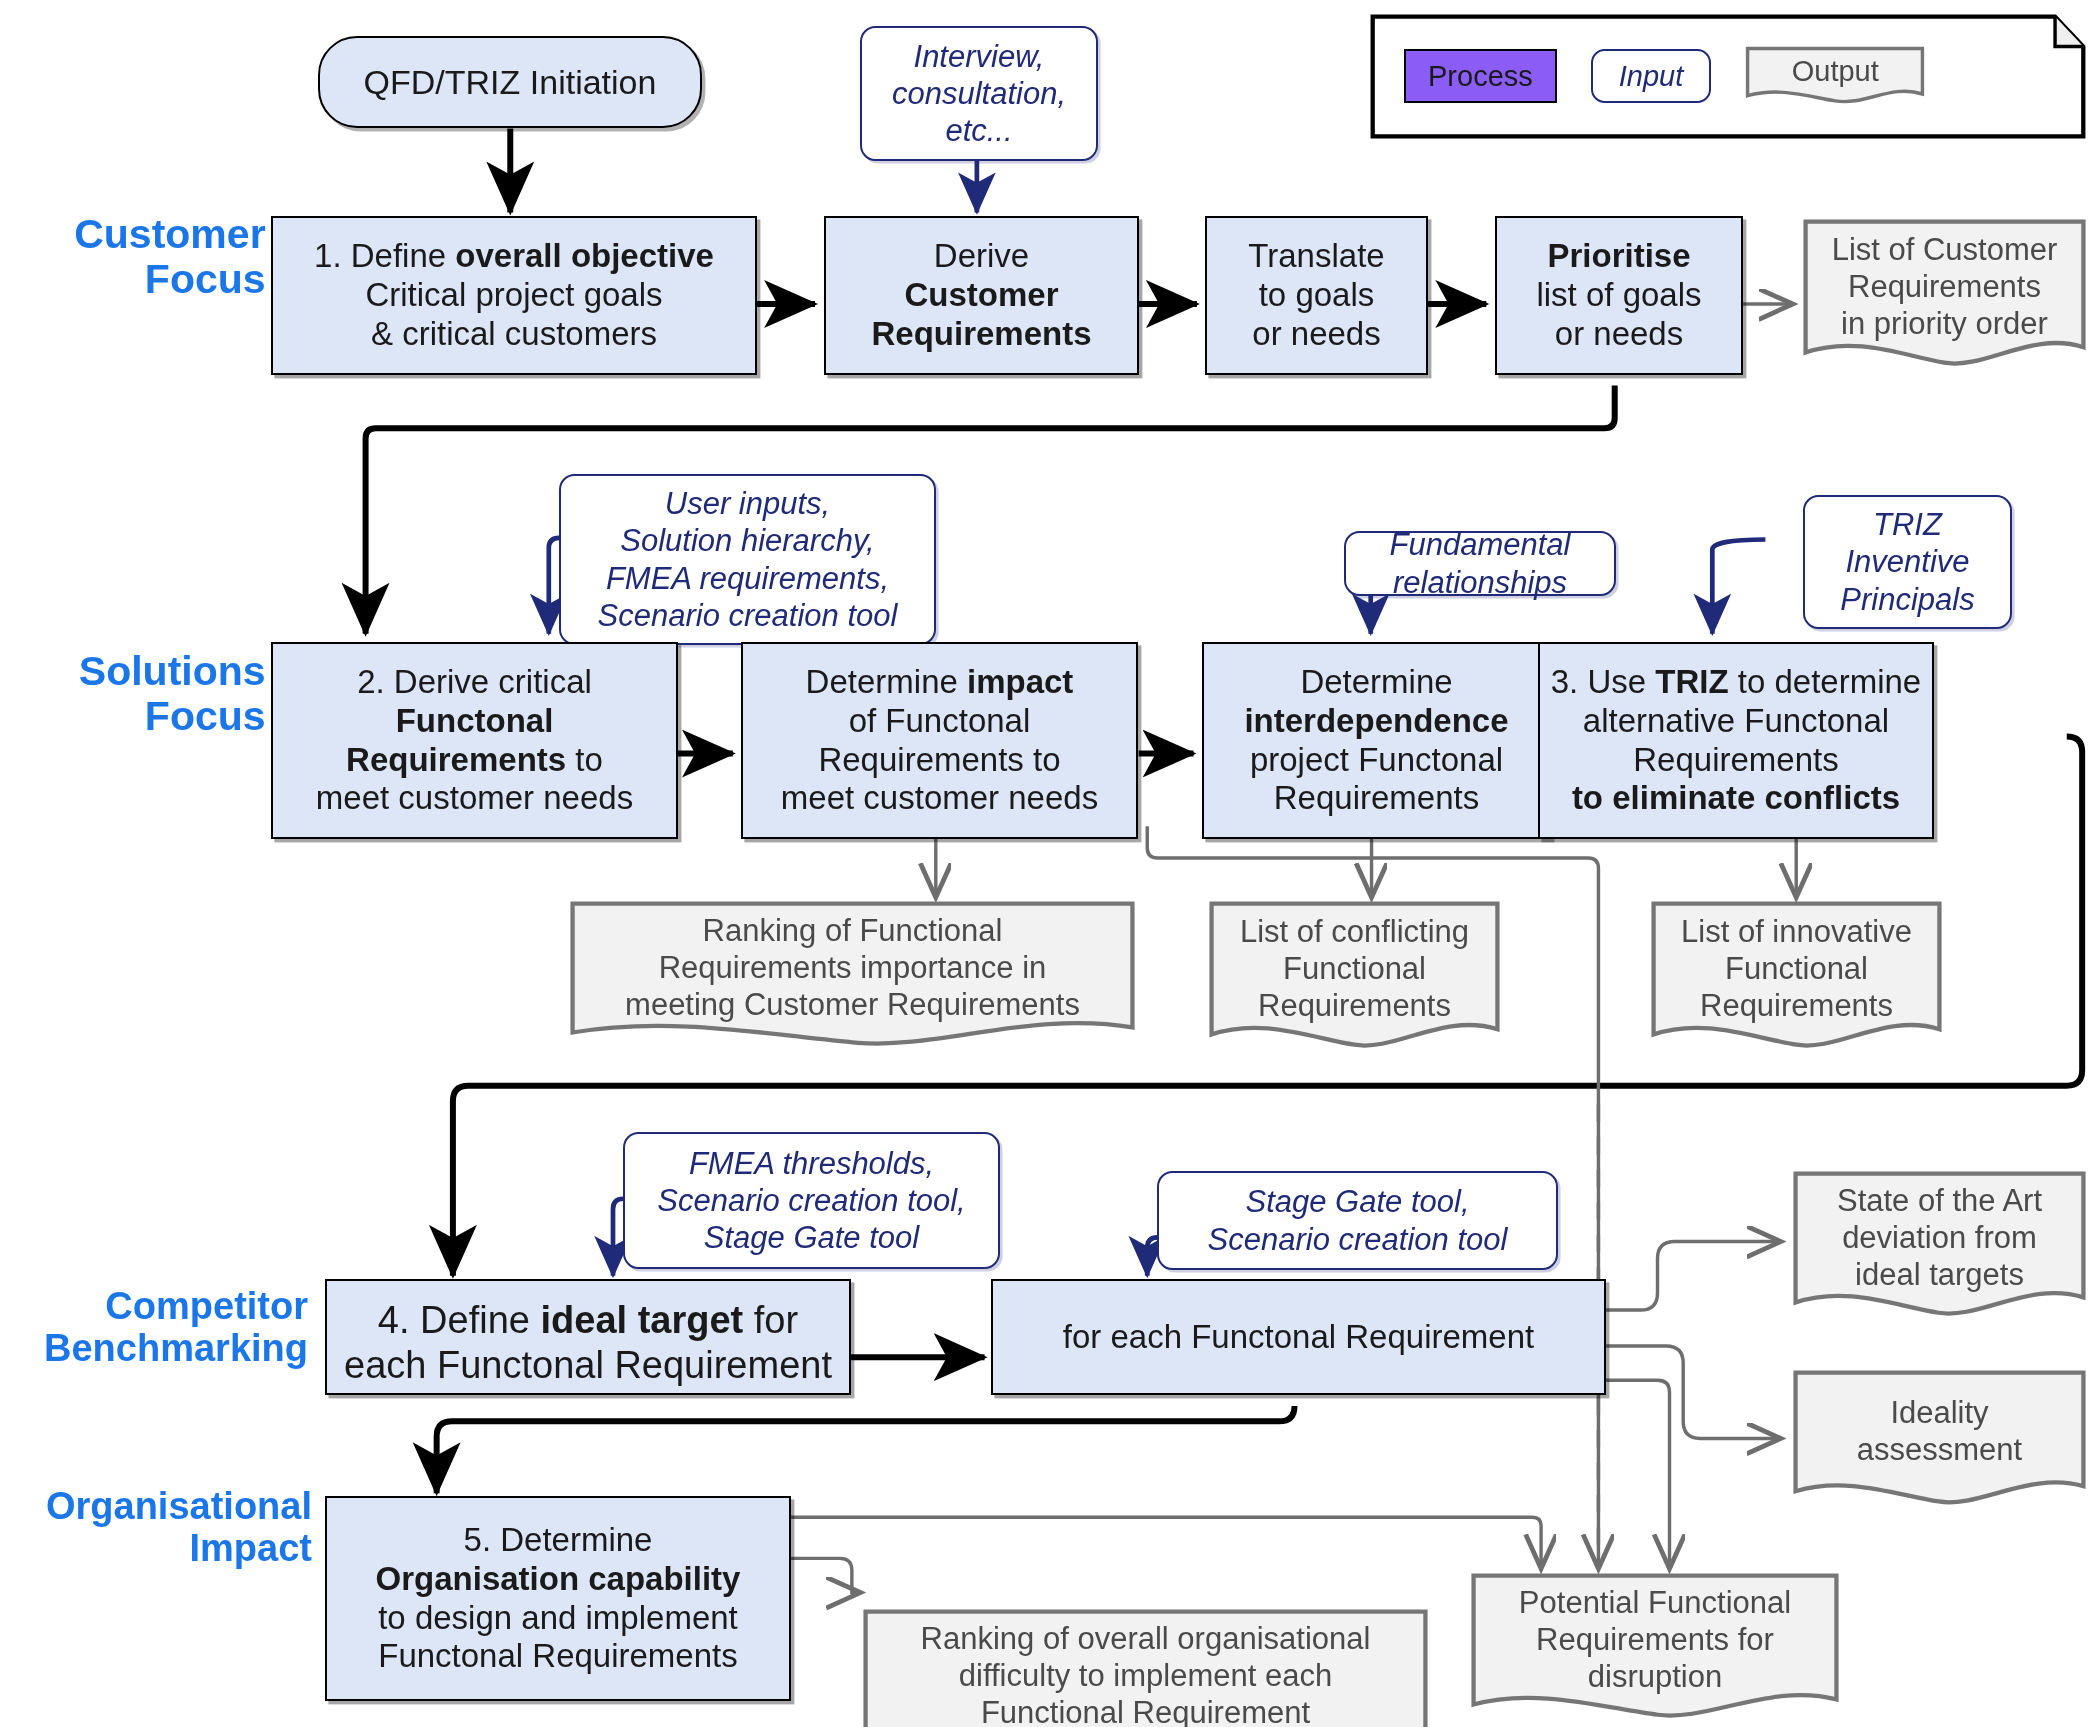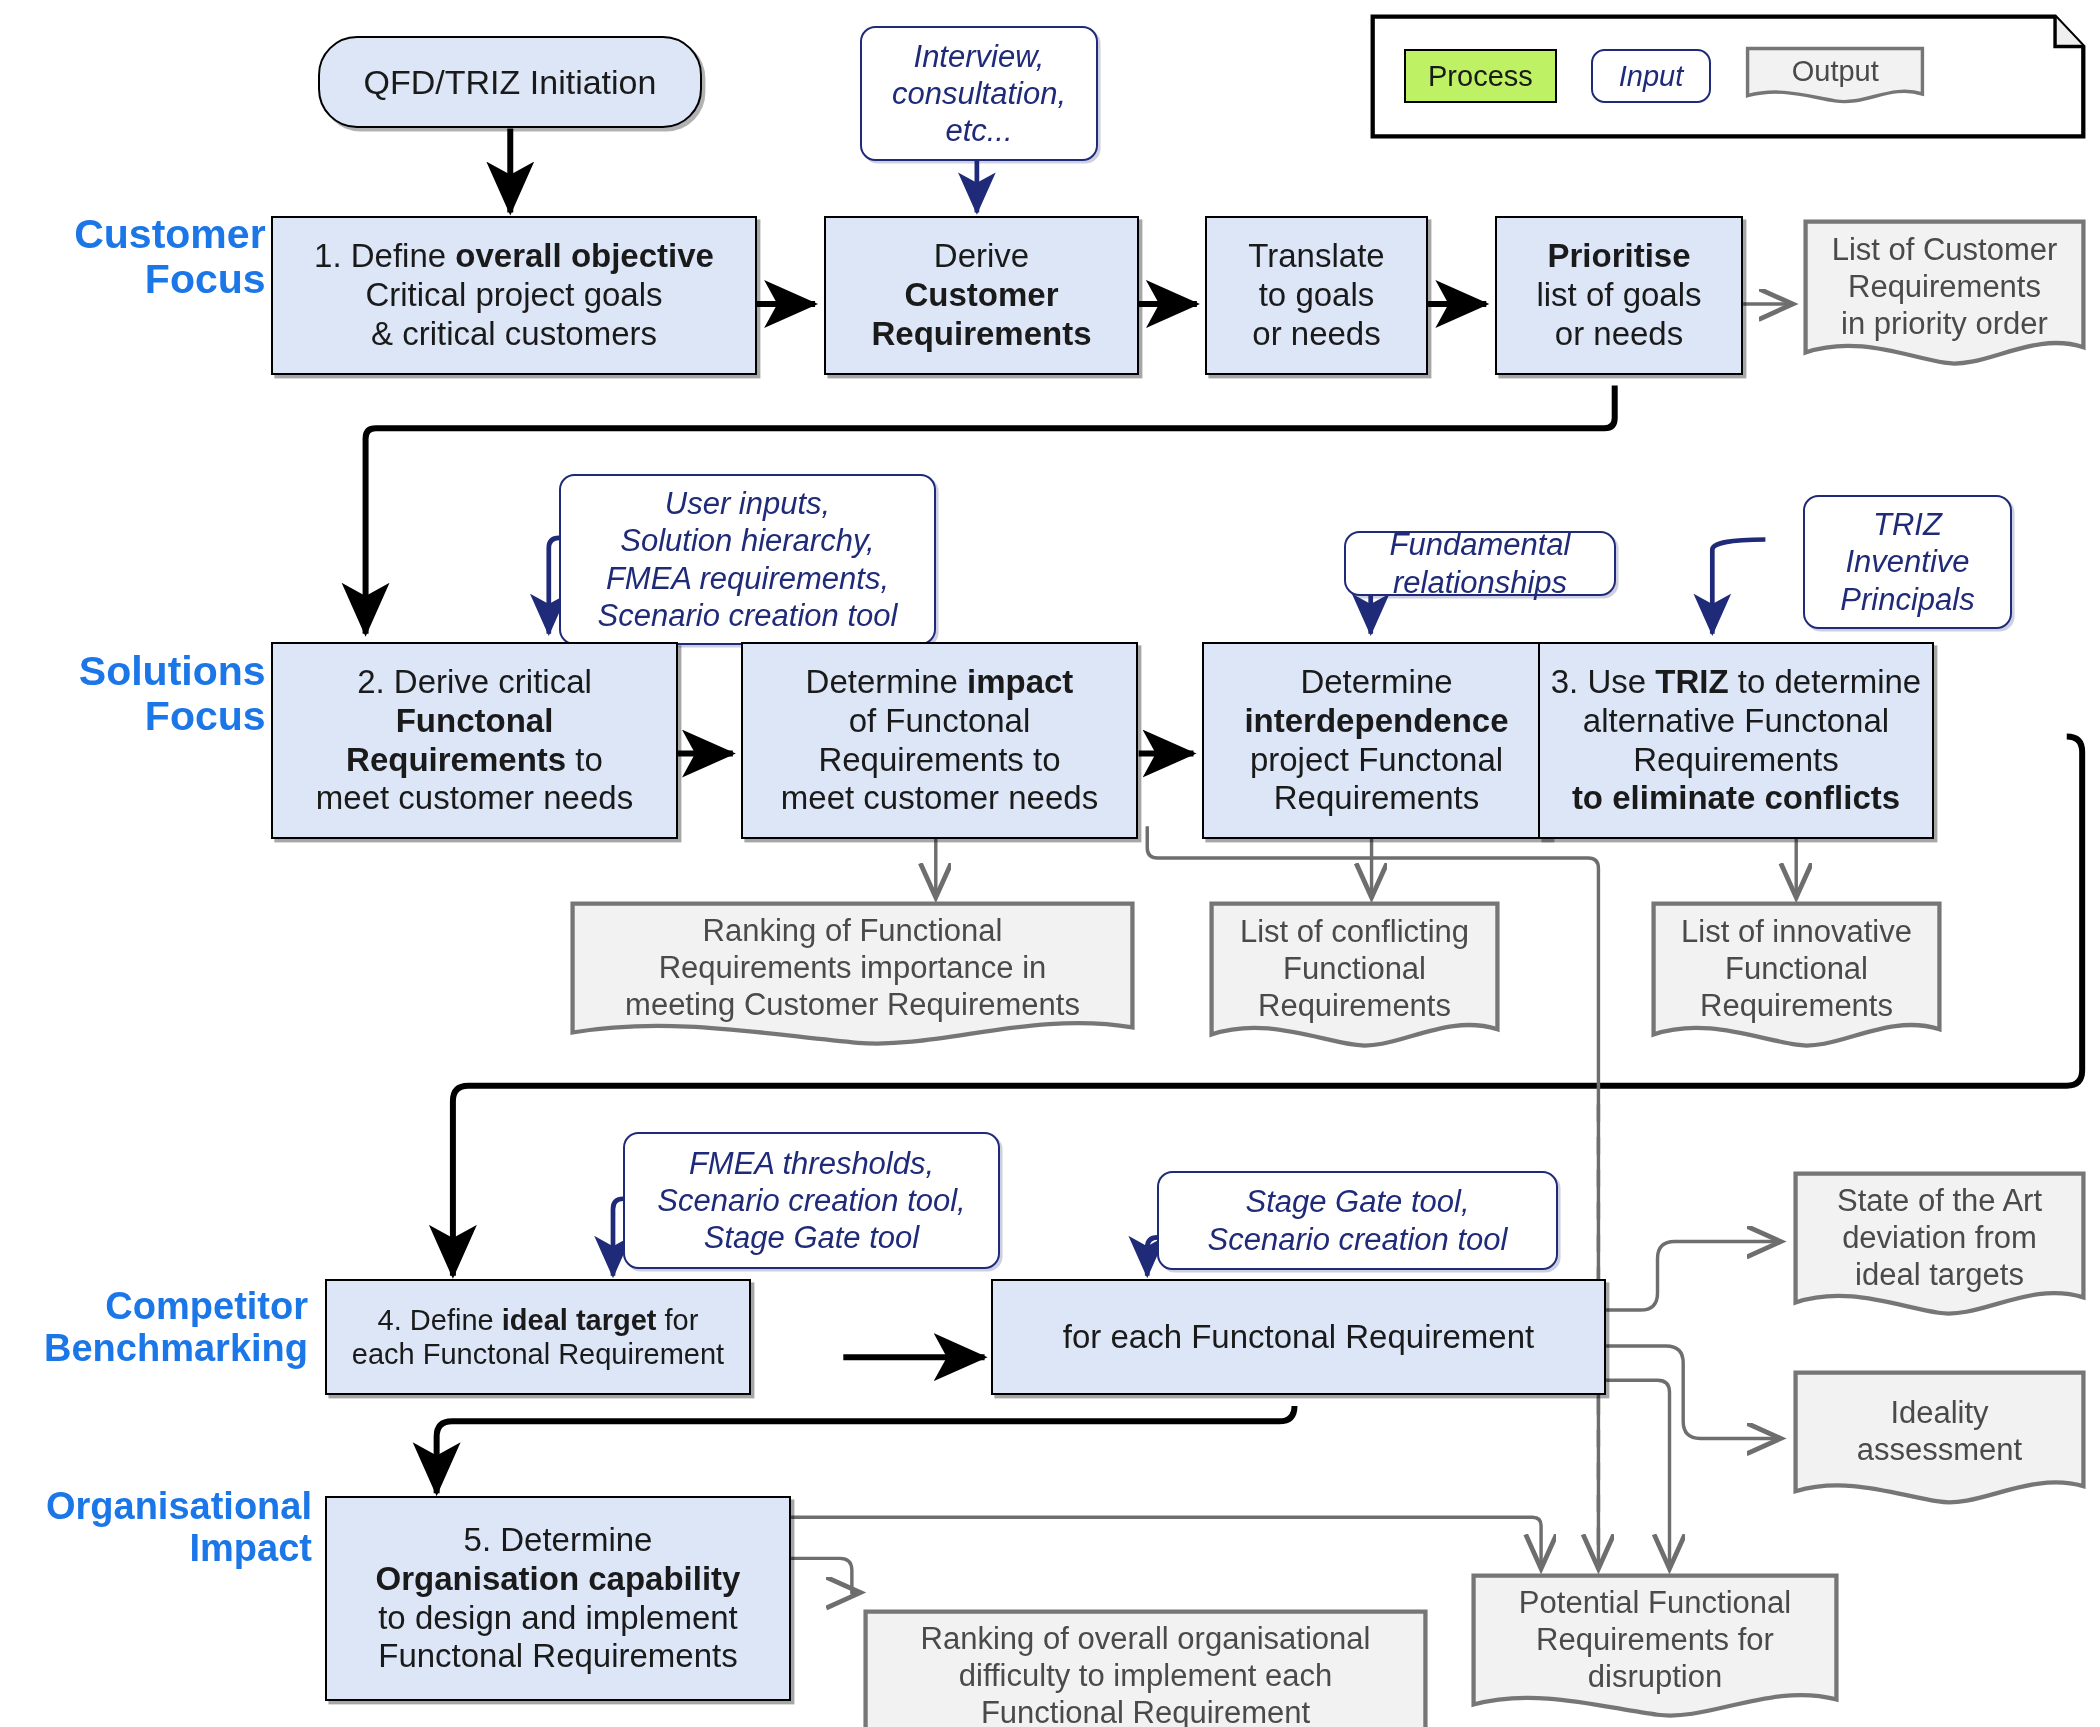--- a/index.html
+++ b/index.html
@@ -43,21 +43,21 @@
   .lane { position:absolute; color:#1b76e8; font-weight:bold; text-align:right;
           line-height:1.1; z-index:3; }
 
   
   .legend { position:absolute; z-index:4; }
   .legend .legend-frame { position:absolute; left:0; top:0; width:100%; height:100%; }
   .legend .l-row { position:absolute; left:0; top:0; width:100%; height:100%;
                    display:flex; align-items:center; gap:34px; padding-left:34px; }
   .legend .chip { display:flex; align-items:center; justify-content:center;
                   text-align:center; }
-  .chip-process { background:#bef264; border:2.6px solid #000; color:#1a1a1a;
+  .chip-process { background:#8b5cf6; border:2.6px solid #000; color:#1a1a1a;
                   padding:8.6px 22px; }
   .chip-input { background:#fff; border:2.6px solid #1f2a78; border-radius:13.7px;
                 color:#1f2a78; font-style:italic; padding:8.6px 26px; }
   .chip-output { position:relative; width:180px; height:60px; color:#4a4a4a; }
   .chip-output .ct { position:absolute; left:0; top:0; width:100%; height:100%;
                      display:flex; align-items:center; justify-content:center;
                      padding-bottom:10.3px; }
 
   .b { font-weight:bold; }
 </style>
@@ -315,21 +315,21 @@
 
   <div class="outputwrap" style="left:1651px; top:901px; width:291px; height:154px; font-size:31px;">
     <svg class="doc" viewBox="0 0 340 180" preserveAspectRatio="none">
       <path d="M3,3 L337,3 L337,150 C275,130 218,176 170,168 C120,160 62,136 3,156 Z" fill="#f2f2f2" stroke="#767676" stroke-width="5"></path>
     </svg>
     <div class="otext" style="white-space:pre-line;"><span>List of innovative
 Functional
 Requirements</span></div>
   </div>
 
-  <div class="node process" style="left:325px; top:1279px; width:426px; height:116px; font-size:29px;">
+  <div class="node process" style="left:325px; top:1279px; width:526px; height:116px; font-size:38px;align-items:flex-end;">
     <div>
       <div><span>4. Define </span><span class="b">ideal target</span><span> for</span></div>
       <div>each Functonal Requirement</div>
     </div>
   </div>
 
   <div class="node process" style="left:991px; top:1279px; width:615px; height:116px; font-size:33px;">
     <div>
       <div>for each Functonal Requirement</div>
     </div>

